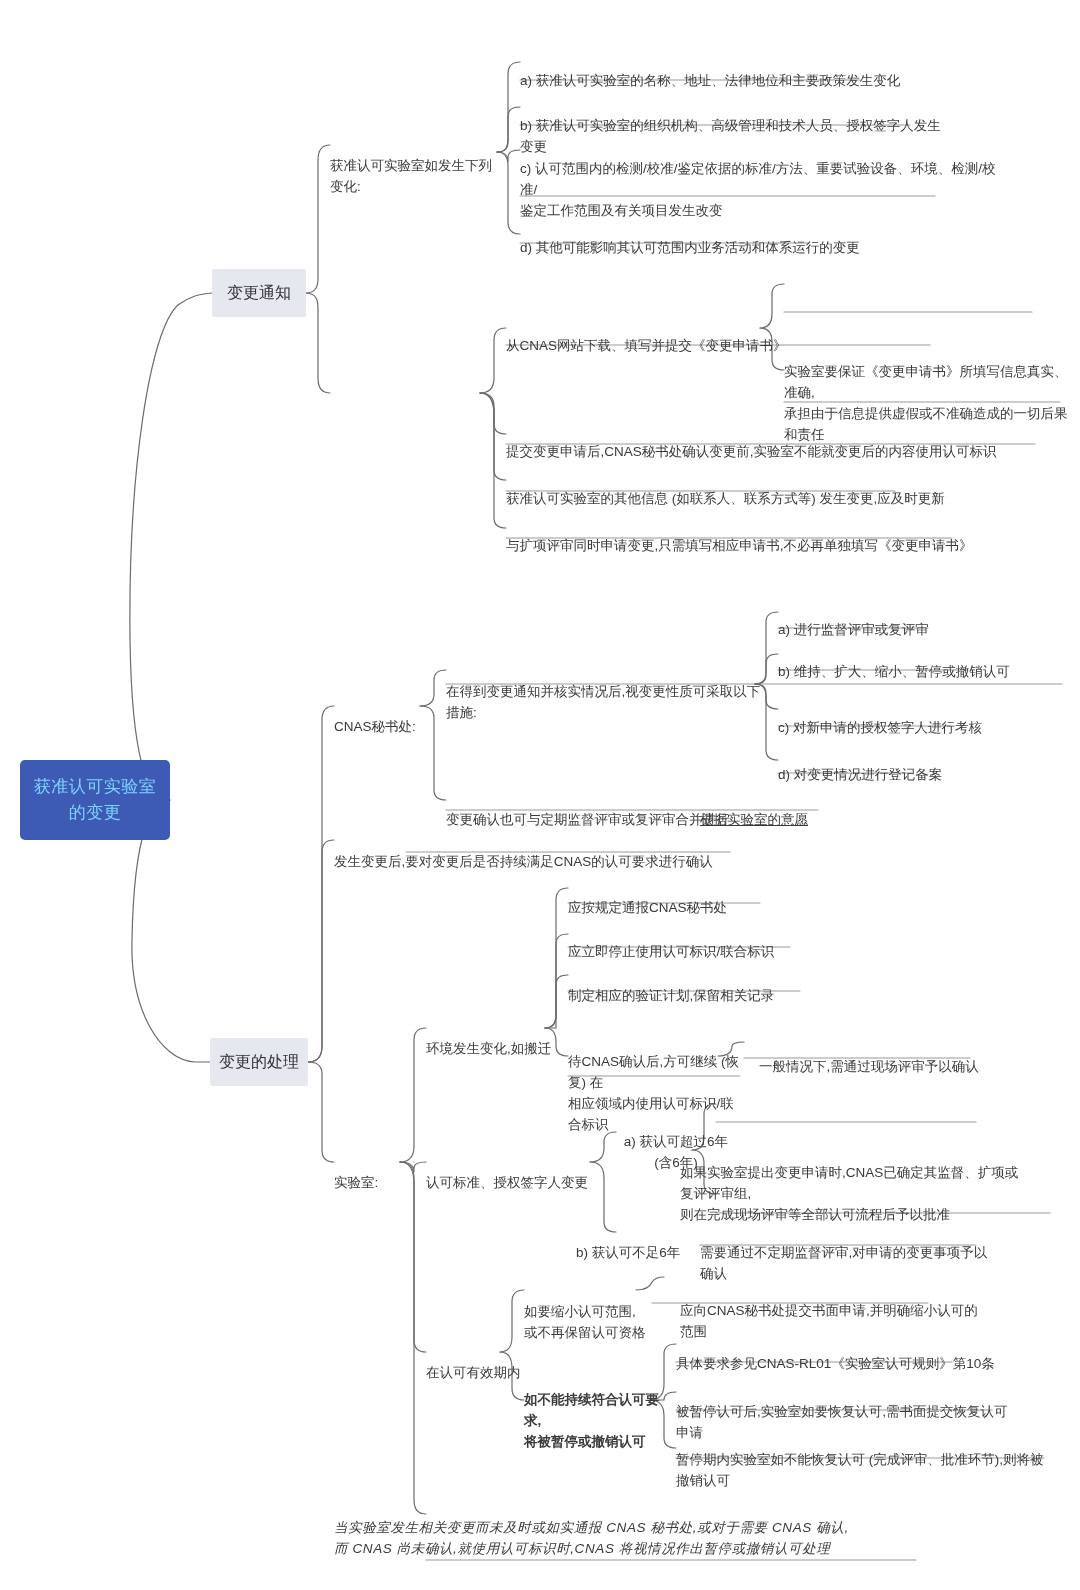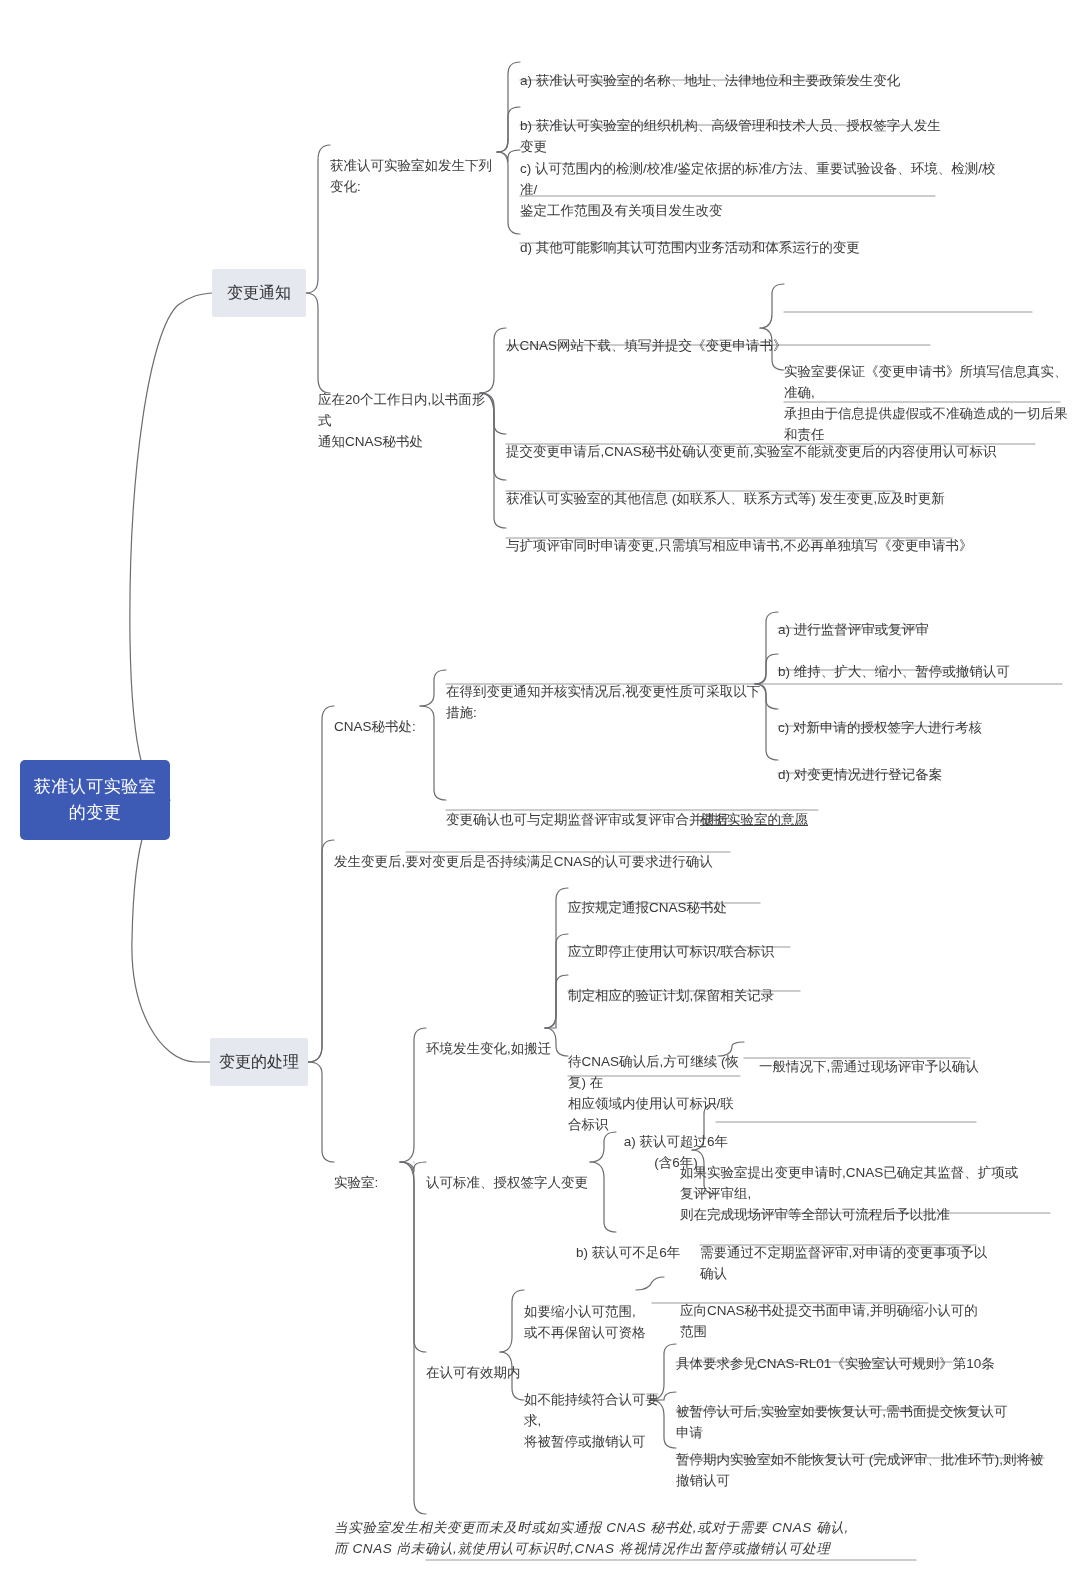--- a/index.html
+++ b/index.html
@@ -24,21 +24,21 @@
     height: 1590px;
     pointer-events: none;
   }
   .node {
     position: absolute;
     box-sizing: border-box;
   }
   
   .root {
     background: #3d5bb5;
-    color: #ffffff;
+    color: #7dd3fc;
     border-radius: 5px;
     text-align: center;
     font-size: 17px;
     line-height: 26px;
     letter-spacing: 0.5px;
     display: flex;
     align-items: center;
     justify-content: center;
     padding: 6px 10px;
   }
@@ -203,24 +203,20 @@
     <span>b) 获准认可实验室的组织机构、高级管理和技术人员、授权签字人发生变更</span>
   </div>
   <div class="node txt" style="left:520px; top:137px; width:480px;">
     <span>c) 认可范围内的检测/校准/鉴定依据的标准/方法、重要试验设备、环境、检测/校准/
 鉴定工作范围及有关项目发生改变</span>
   </div>
   <div class="node txt" style="left:520px; top:216px; width:400px;">
     <span>d) 其他可能影响其认可范围内业务活动和体系运行的变更</span>
   </div>
 
-  <div class="node txt" style="left:318px; top:368px; width:175px;">
-    <span>应在20个工作日内,以书面形式
-通知CNAS秘书处</span>
-  </div>
 
   <div class="node txt" style="left:506px; top:314px; width:300px;">
     <span>从CNAS网站下载、填写并提交《变更申请书》</span>
   </div>
   <div class="node txt" style="left:784px; top:340px; width:290px;">
     <span>实验室要保证《变更申请书》所填写信息真实、准确,
 承担由于信息提供虚假或不准确造成的一切后果和责任</span>
   </div>
 
   <div class="node txt" style="left:506px; top:420px; width:540px;">
@@ -311,21 +307,21 @@
     <span>在认可有效期内</span>
   </div>
   <div class="node txt" style="left:524px; top:1280px; width:135px;">
     <span>如要缩小认可范围,
 或不再保留认可资格</span>
   </div>
   <div class="node txt" style="left:652px; top:1279px; width:300px;margin-left:28px;">
     <span>应向CNAS秘书处提交书面申请,并明确缩小认可的范围</span>
   </div>
 
-  <div class="node txt" style="left:524px; top:1368px; width:150px;">
+  <div class="node txt" style="left:524px; top:1368px; width:150px;font-weight:bold;">
     <span>如不能持续符合认可要求,
 将被暂停或撤销认可</span>
   </div>
   <div class="node txt" style="left:676px; top:1332px; width:330px;">
     <span>具体要求参见CNAS-RL01《实验室认可规则》第10条</span>
   </div>
   <div class="node txt" style="left:676px; top:1380px; width:340px;">
     <span>被暂停认可后,实验室如要恢复认可,需书面提交恢复认可申请</span>
   </div>
   <div class="node txt" style="left:676px; top:1428px; width:380px;">

